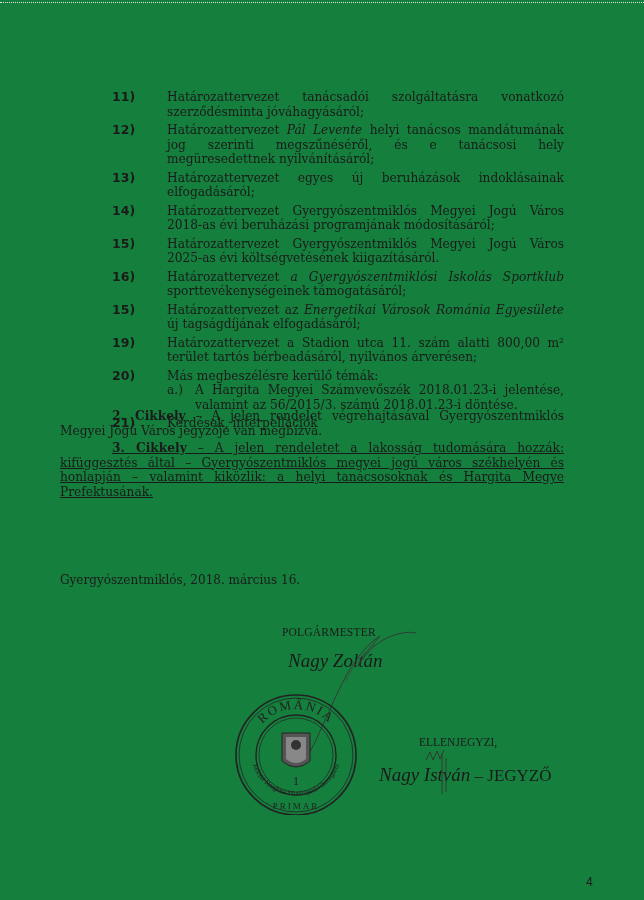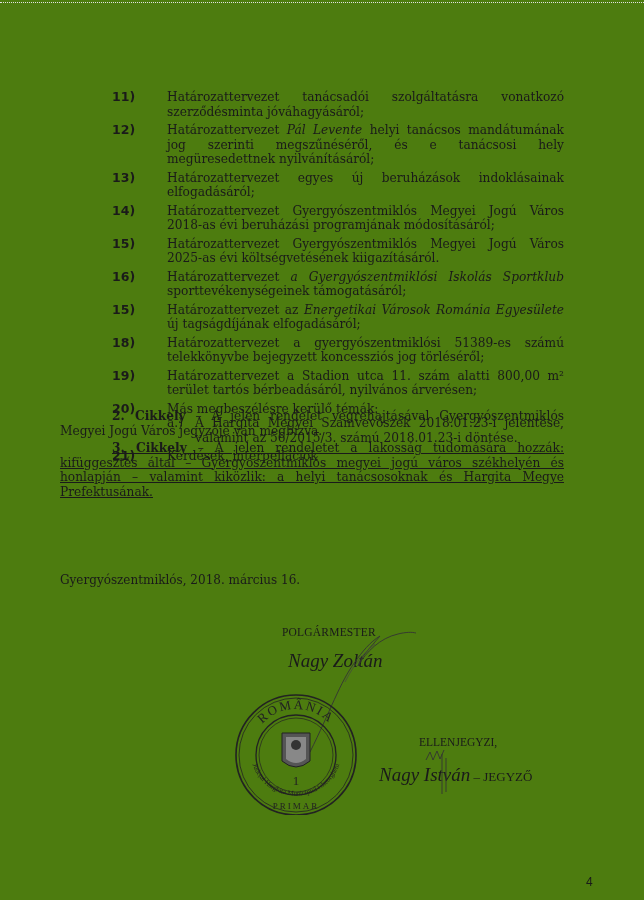--- a/index.html
+++ b/index.html
@@ -1,18 +1,18 @@
 <!DOCTYPE html>
 <html><head>
 <meta charset="utf-8">
 <style>
   html, body { margin: 0; padding: 0; background: #ffffff; }
   body { width: 644px; height: 900px; position: relative; overflow: hidden;
          font-family: "DejaVu Serif", "Liberation Serif", serif; color: #1a1a1a; }
-  .page { position: absolute; left: 0; top: 0; width: 644px; height: 900px; background: #4d7c0f; }
+  .page { position: absolute; left: 0; top: 0; width: 644px; height: 900px; background: #15803d; }
   .topline { position: absolute; top: 2px; left: 0; width: 644px; height: 3px;
              border-top: 1px dotted #e2e2e2; }
   .list { position: absolute; left: 112px; top: 90px; width: 452px; }
   .item { position: relative; padding-left: 55px; font-size: 12.2px; line-height: 14.5px;
           margin-bottom: 4px; text-align: justify; }
   .item .num { position: absolute; left: 0; top: 0;
                font-family: "DejaVu Sans", "Liberation Sans", sans-serif;
                font-weight: bold; font-size: 12.5px; }
   .item .txt { display: block; text-align: justify; text-align-last: left; }
   .item i { font-style: italic; }
@@ -24,21 +24,21 @@
   .para .indent { display: inline-block; width: 52px; }
   .place-date { position: absolute; left: 60px; top: 573px; font-size: 12px; }
   .mayor-title { position: absolute; left: 282px; top: 626px; font-size: 11.5px;
                  font-family: "Liberation Serif", serif; letter-spacing: 0.2px; }
   .mayor-name { position: absolute; left: 288px; top: 650px; font-size: 19px; font-style: italic;
                 font-family: "Liberation Serif", serif; }
   .counter-title { position: absolute; left: 419px; top: 736px; font-size: 11.5px;
                    font-family: "Liberation Serif", serif; }
   .clerk-line { position: absolute; left: 379px; top: 764px; font-family: "Liberation Serif", serif; }
   .clerk-name { font-size: 19px; font-style: italic; }
-  .clerk-role { font-size: 13px; }
+  .clerk-role { font-size: 17px; }
   .signature { position: absolute; }
   .stamp { position: absolute; left: 230px; top: 685px; width: 140px; height: 130px; }
   .page-number { position: absolute; left: 586px; top: 875px; font-size: 12px;
                  font-family: "Liberation Sans", sans-serif; }
 </style>
 </head>
 <body>
 
 <div class="page">
   <div class="topline"></div>
@@ -64,24 +64,20 @@
         <span class="num">15)</span>
         <span class="txt"><span>Határozattervezet Gyergyószentmiklós Megyei Jogú Város 2025-as évi költségvetésének kiigazításáról.</span></span>
       </div>
       <div class="item">
         <span class="num">16)</span>
         <span class="txt"><span>Határozattervezet </span><i>a Gyergyószentmiklósi Iskolás Sportklub</i><span> sporttevékenységeinek támogatásáról;</span></span>
       </div>
       <div class="item">
         <span class="num">15)</span>
         <span class="txt"><span>Határozattervezet az </span><i>Energetikai Városok Románia Egyesülete</i><span> új tagságdíjának elfogadásáról;</span></span>
-      </div>
-      <div class="item">
-        <span class="num">18)</span>
-        <span class="txt"><span>Határozattervezet a gyergyószentmiklósi 51389-es számú telekkönyvbe bejegyzett koncessziós jog törléséről;</span></span>
       </div>
       <div class="item">
         <span class="num">19)</span>
         <span class="txt"><span>Határozattervezet a Stadion utca 11. szám alatti 800,00 m² terület tartós bérbeadásáról, nyilvános árverésen;</span></span>
       </div>
       <div class="item">
         <span class="num">20)</span>
         <span class="txt"><span>Más megbeszélésre kerülő témák:</span></span>
         <div class="sub">
           <span class="subnum">a.)</span>

